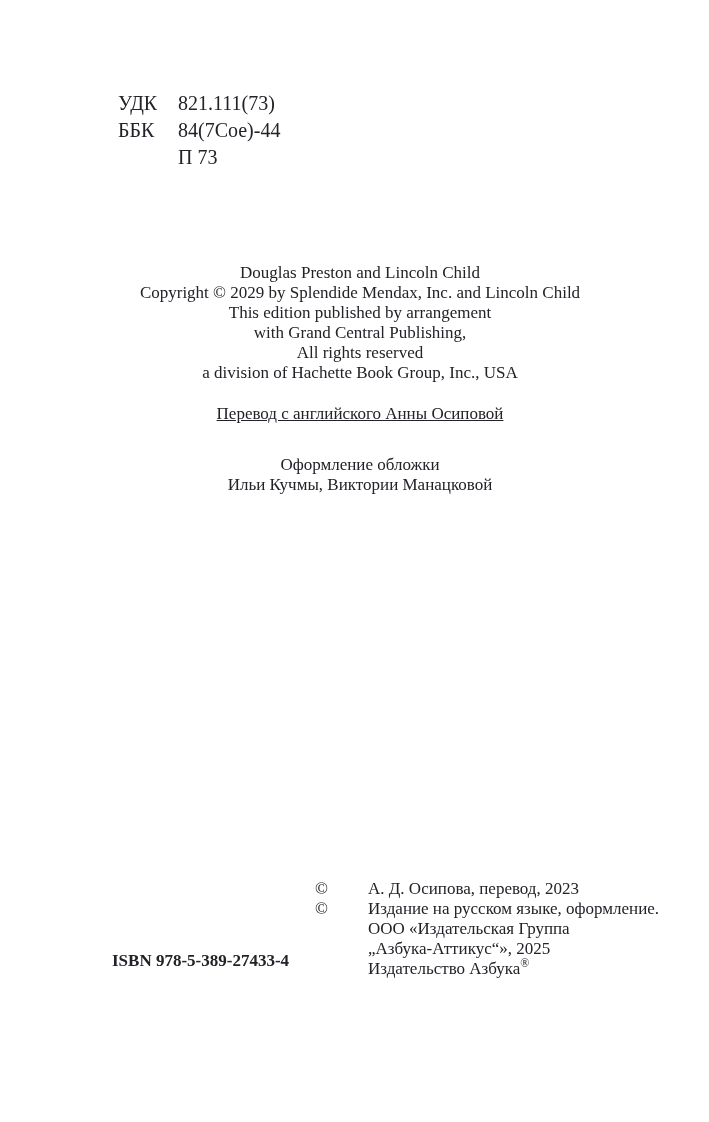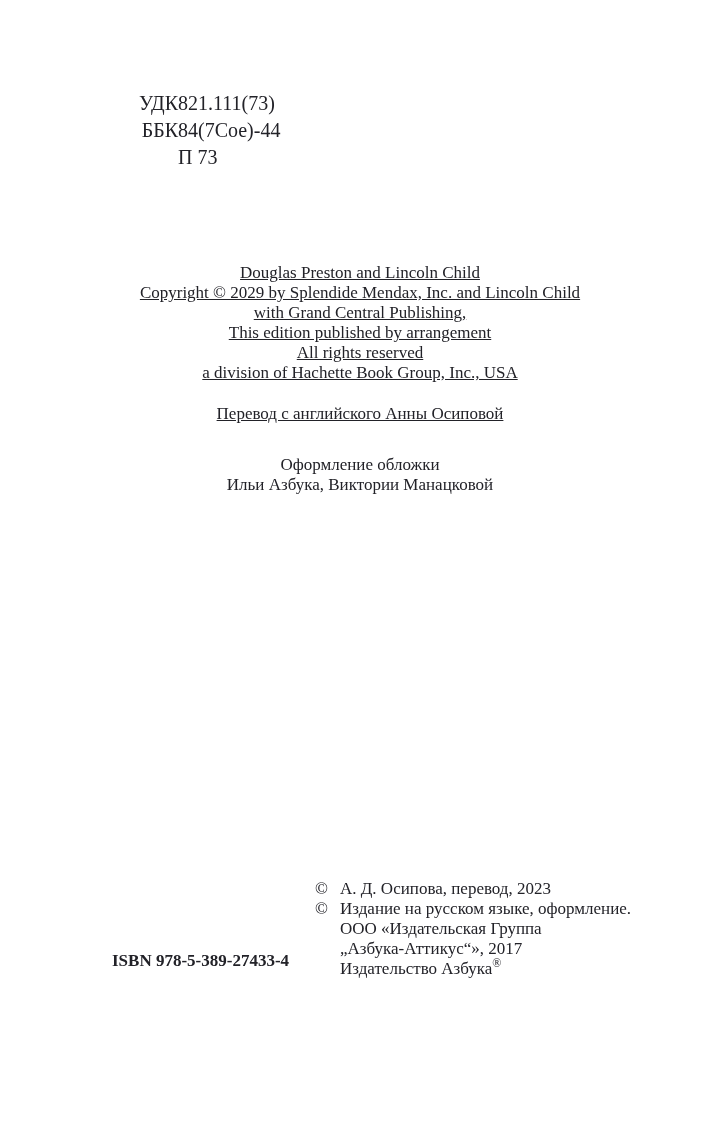--- a/index.html
+++ b/index.html
@@ -22,32 +22,32 @@
   }
   
   .cataloging {
     position: absolute;
     left: 118px;
     top: 90px;
     font-size: 20px;
     line-height: 27px;
   }
   .cat-row { display: flex; }
-  .cat-label { width: 60px; flex: 0 0 60px; text-align: right; }
+  .cat-label { width: 60px; flex: 0 0 60px; }
   .cat-value { white-space: nowrap; }
   
   .center-block {
     position: absolute;
     left: 11px;
     right: 0;
     text-align: center;
     font-size: 17px;
     line-height: 20px;
   }
-  .rights-block { top: 263px; text-decoration: underline; }
+  .rights-block { top: 263px; }
   .translation-block { top: 404px; text-decoration: underline; }
   .design-block { top: 455px; }
   
   .isbn {
     position: absolute;
     left: 112px;
     top: 951px;
     font-size: 17px;
     font-weight: bold;
     white-space: nowrap;
@@ -55,21 +55,21 @@
   .notices {
     position: absolute;
     left: 315px;
     top: 879px;
     font-size: 17px;
     line-height: 20px;
     display: grid;
     grid-template-columns: 25px auto;
   }
   .notice-marker { white-space: pre; }
-  .notice-text { white-space: nowrap; }
+  .notice-text { white-space: nowrap; margin-left: 28px; }
   sup.reg {
     font-size: 12px;
     line-height: 0;
     vertical-align: super;
   }
 </style>
 </head>
 <body>
 
 <div class="page">
@@ -85,45 +85,45 @@
     </div>
     <div class="cat-row">
       <span class="cat-label"></span>
       <span class="cat-value">П 73</span>
     </div>
   </div>
 
   <div class="center-block rights-block">
     <div>Douglas Preston and Lincoln Child</div>
     <div>Copyright © 2029 by Splendide Mendax, Inc. and Lincoln Child</div>
+    <div>This edition published by arrangement</div>
     <div>with Grand Central Publishing,</div>
-    <div>This edition published by arrangement</div>
     <div>All rights reserved</div>
     <div>a division of Hachette Book Group, Inc., USA</div>
   </div>
 
   <div class="center-block translation-block">Перевод с английского Анны Осиповой</div>
 
   <div class="center-block design-block">
     <div>Оформление обложки</div>
-    <div>Ильи Азбука, Виктории Манацковой</div>
+    <div>Ильи Кучмы, Виктории Манацковой</div>
   </div>
 
   <div class="isbn">ISBN 978-5-389-27433-4</div>
 
   <div class="notices">
     <span class="notice-marker">©</span>
     <span class="notice-text">А. Д. Осипова, перевод, 2023</span>
 
     <span class="notice-marker">©</span>
     <span class="notice-text">Издание на русском языке, оформление.</span>
 
     <span class="notice-marker"></span>
     <span class="notice-text">ООО «Издательская Группа</span>
 
     <span class="notice-marker"></span>
-    <span class="notice-text">„Азбука-Аттикус“», 2017</span>
+    <span class="notice-text">„Азбука-Аттикус“», 2025</span>
 
     <span class="notice-marker"></span>
     <span class="notice-text"><span>Издательство Азбука</span><sup class="reg">®</sup></span>
   </div>
 
 </div>
 
 </body></html>

